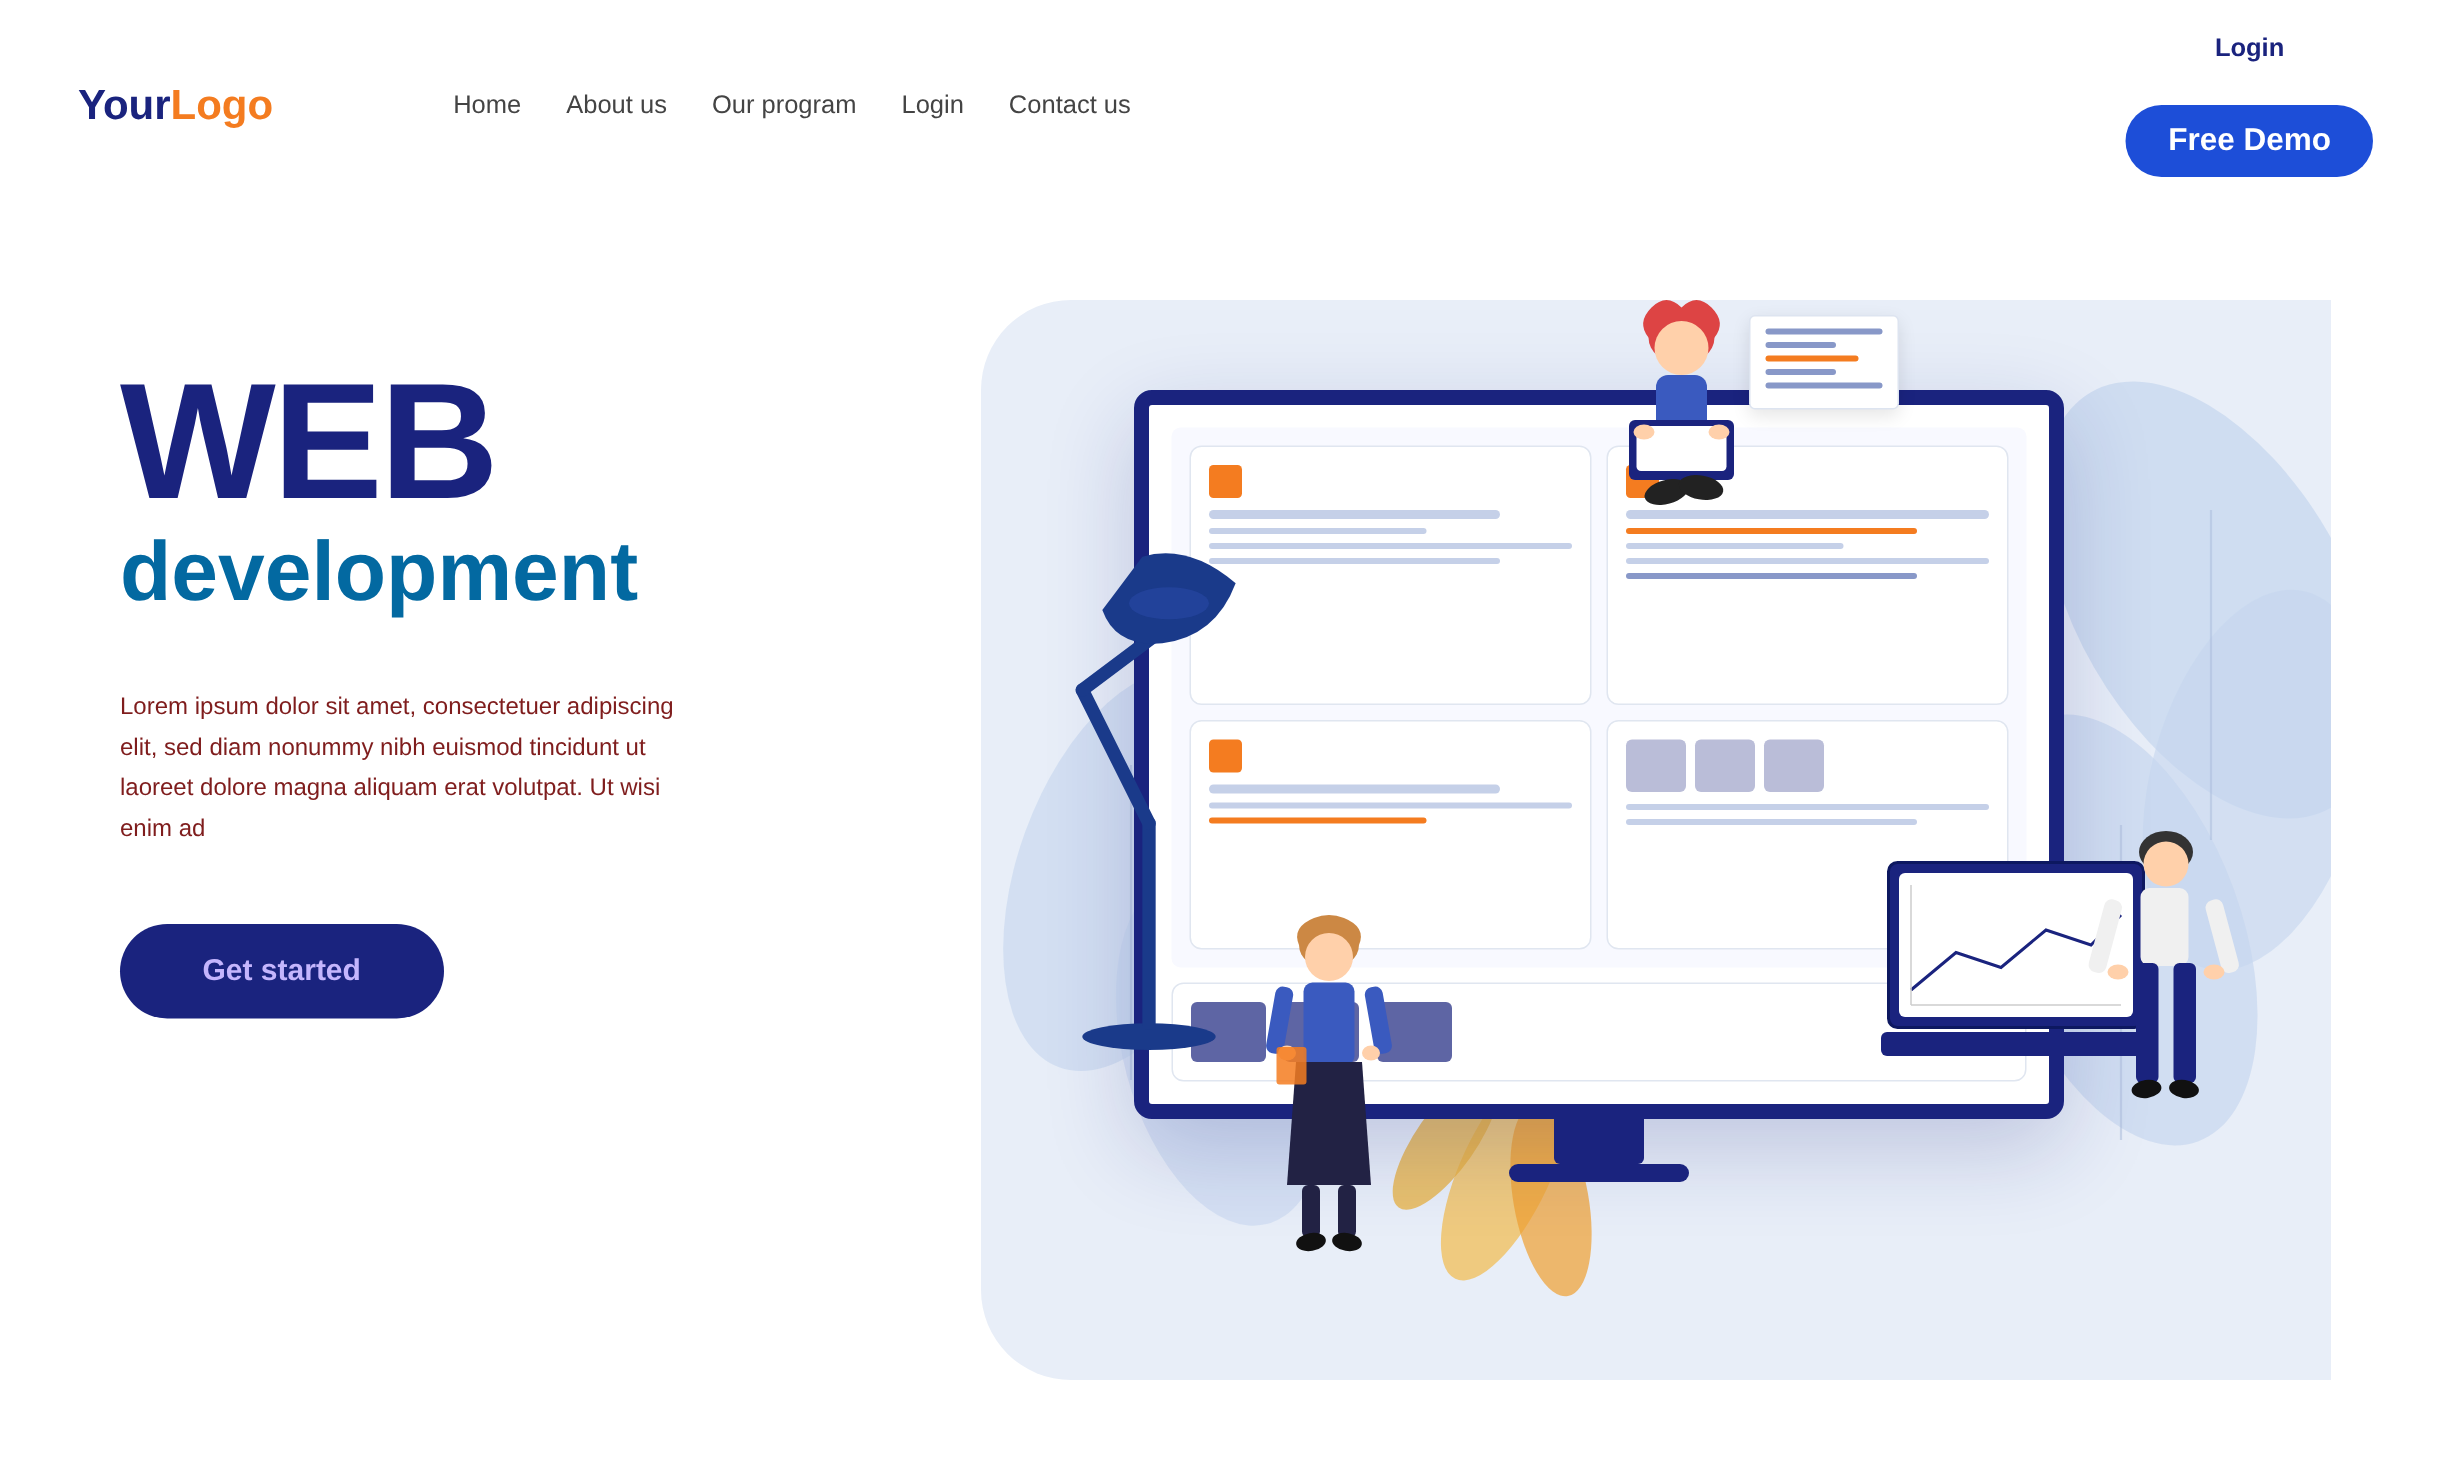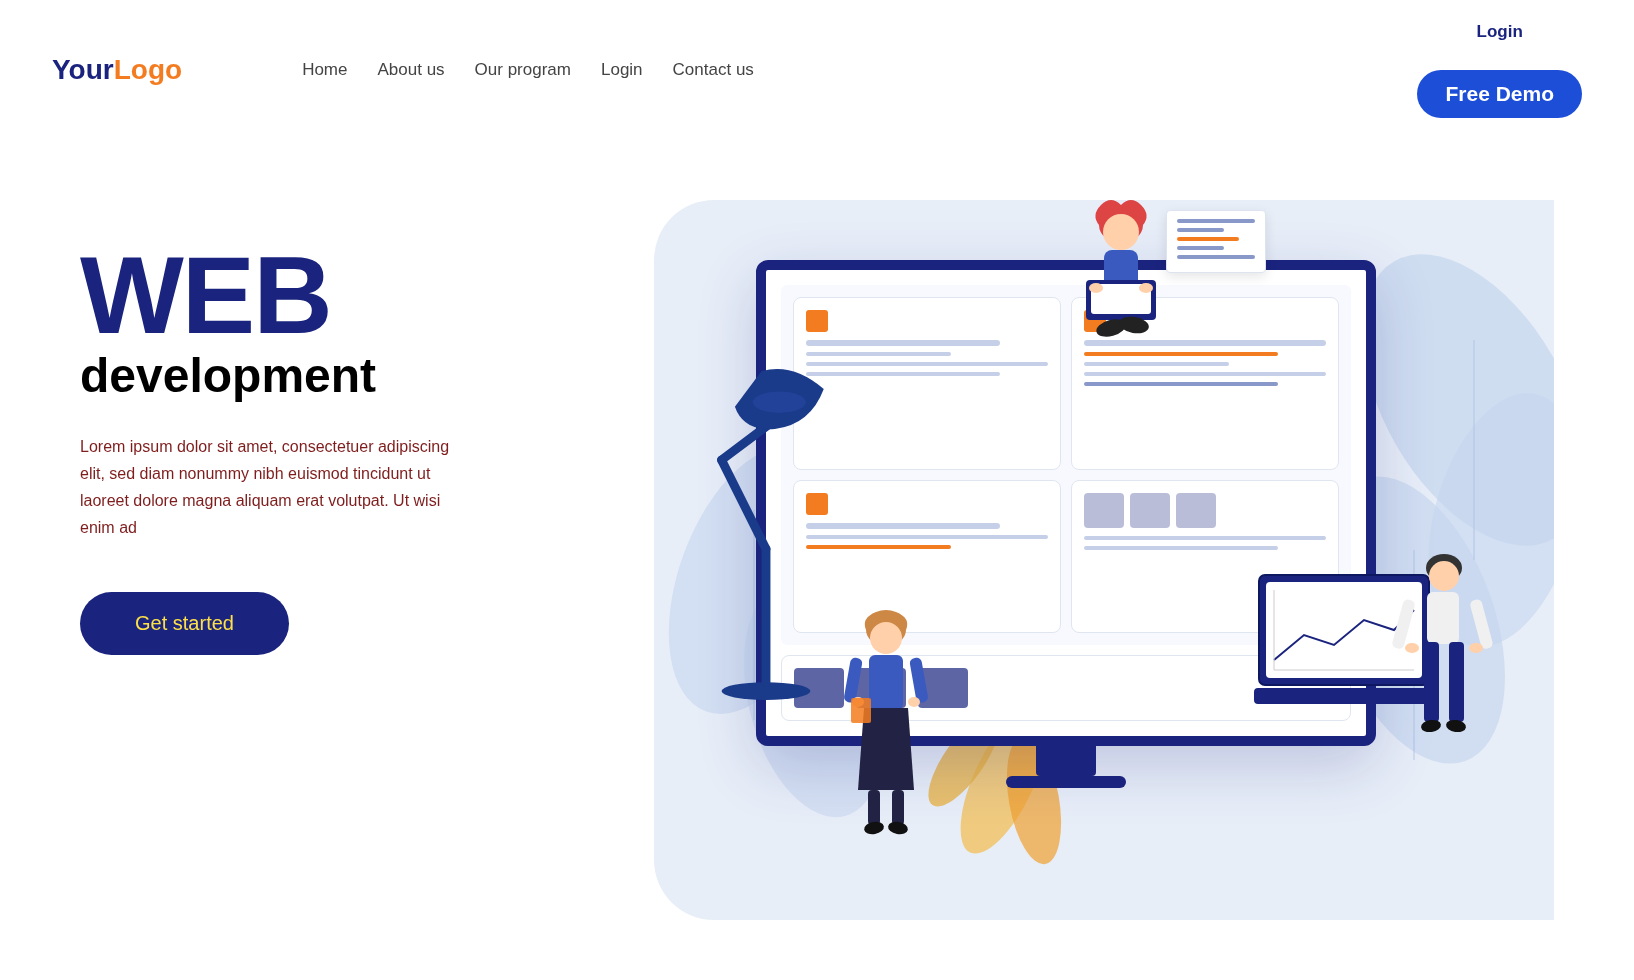--- a/index.html
+++ b/index.html
@@ -89,41 +89,41 @@
       z-index: 5;
     }
     .hero-title-web {
       font-size: 110px;
       font-weight: 900;
       color: #1a237e;
       line-height: 1;
       letter-spacing: -2px;
     }
     .hero-title-development {
-      font-size: 48px;
+      font-size: 56px;
       font-weight: 900;
-      color: #000000;
+      color: #0369a1;
       line-height: 1.1;
-      margin-bottom: 30px;
+      margin-bottom: 46px;
     }
     .hero-description {
       font-size: 16px;
       color: #7f1d1d;
       line-height: 1.7;
       max-width: 380px;
       margin-bottom: 50px;
     }
     .btn-get-started {
       background: #1a237e;
-      color: #fde047;
+      color: #c4b5fd;
       border: none;
       border-radius: 40px;
       padding: 20px 55px;
       font-size: 20px;
-      font-weight: 400;
+      font-weight: 700;
       cursor: pointer;
       display: inline-block;
     }
 
     
     .hero-right {
       flex: 1;
       position: relative;
       height: 820px;
       margin-left: 40px;

